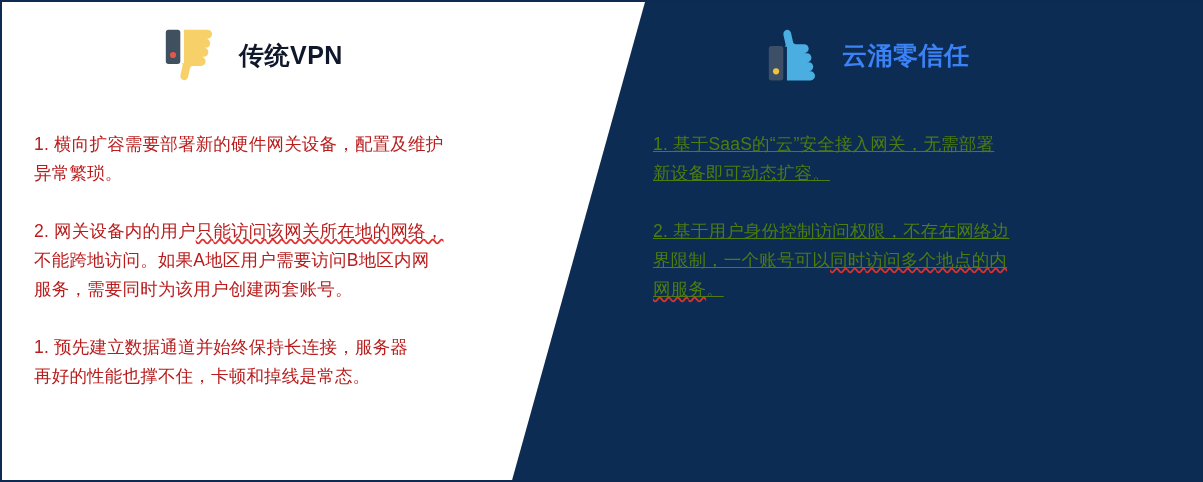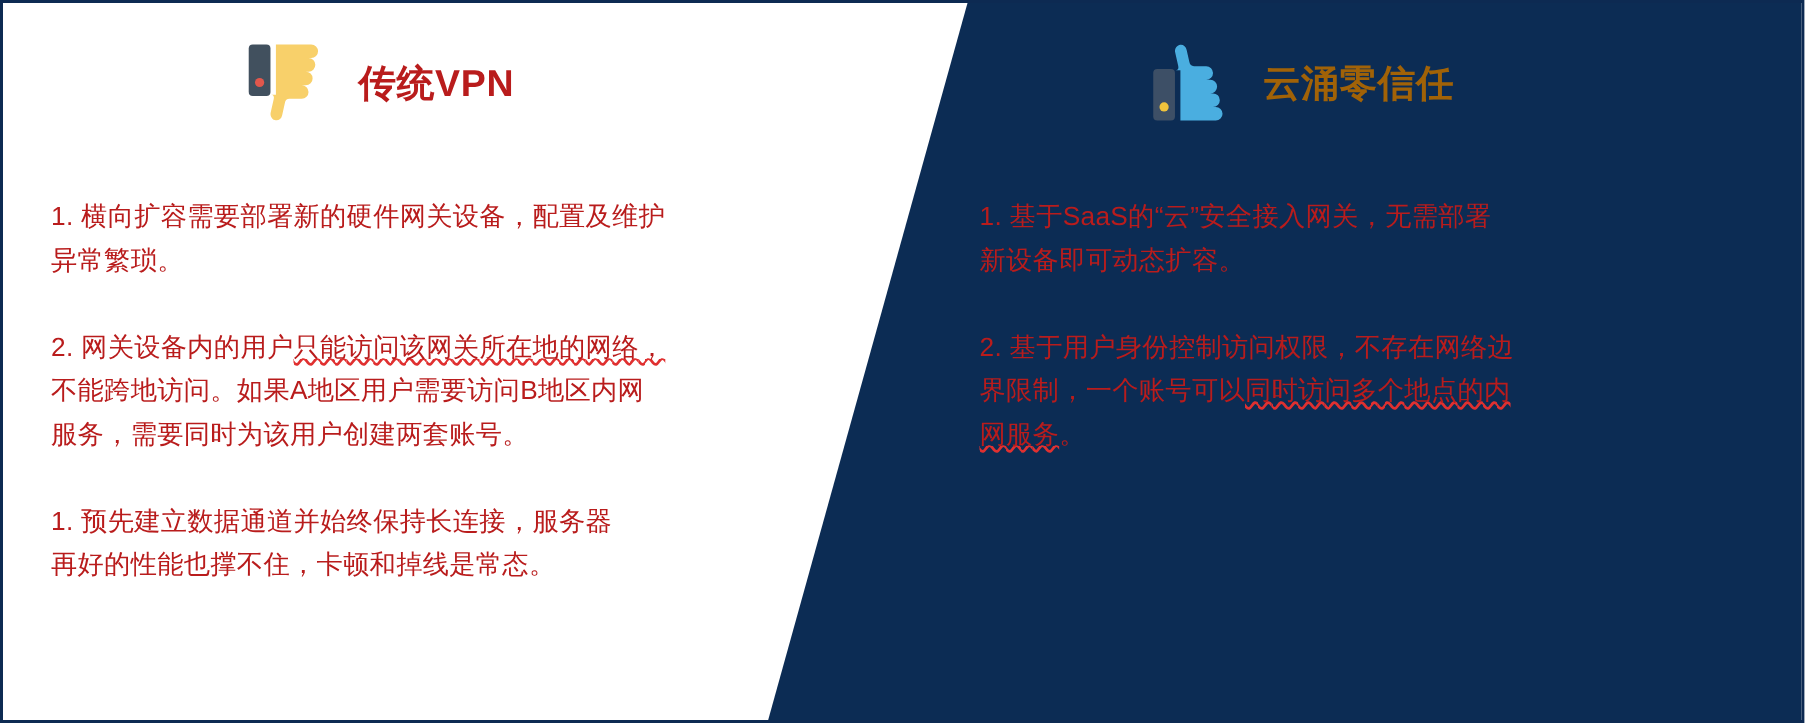--- a/index.html
+++ b/index.html
@@ -61,43 +61,43 @@
     flex: 0 0 58px;
     display: block;
   }
 
   .col-title {
     font-size: 25px;
     font-weight: bold;
     letter-spacing: 0.5px;
     white-space: nowrap;
   }
-  #left-title  { color: #b91c1c; }
-  #right-title { color: #a16207; }
+  #left-title  { color: #0f172a; }
+  #right-title { color: #3b82f6; }
 
   
   .para-list {
     position: absolute;
     left: 32px;
     top: 128px;
     width: 530px;
   }
   #right-column .para-list {
     left: 48px;
     width: 500px;
   }
   .para {
     font-size: 17.5px;
     line-height: 29px;
     letter-spacing: 0.2px;
     margin: 0 0 29px 0;
     white-space: pre-line;
   }
   #left-column  .para { color: #b91c1c; }
-  #right-column .para { color: #b91c1c; }
+  #right-column .para { color: #4d7c0f; text-decoration: underline; }
 
   
   .squiggle {
     text-decoration: underline wavy #e03030;
     text-decoration-skip-ink: none;
     -webkit-text-decoration: underline wavy #e03030;
   }
 </style>
 </head>
 <body>

